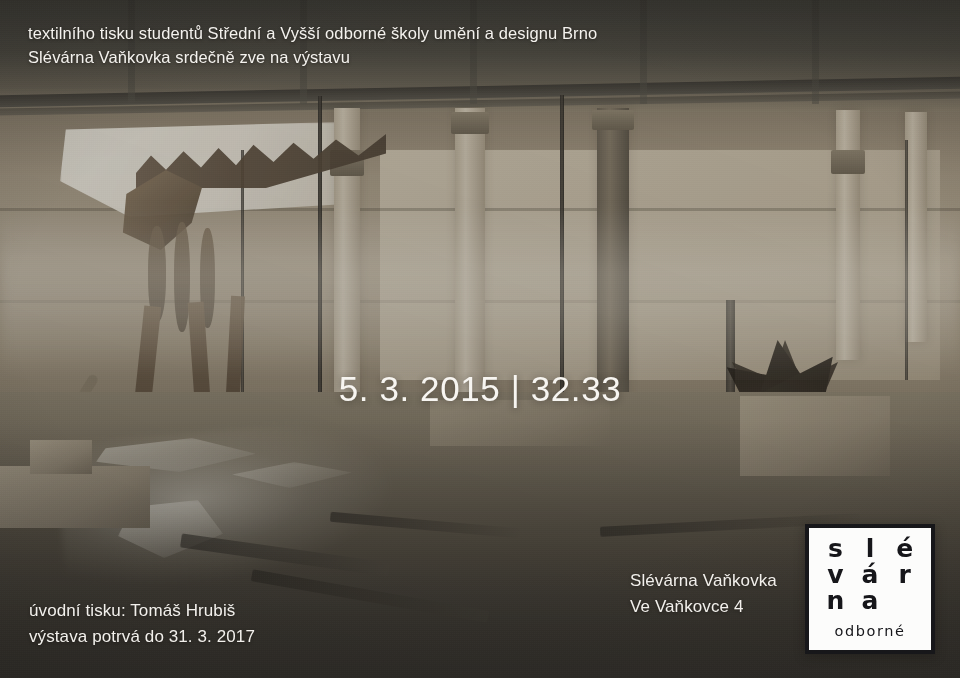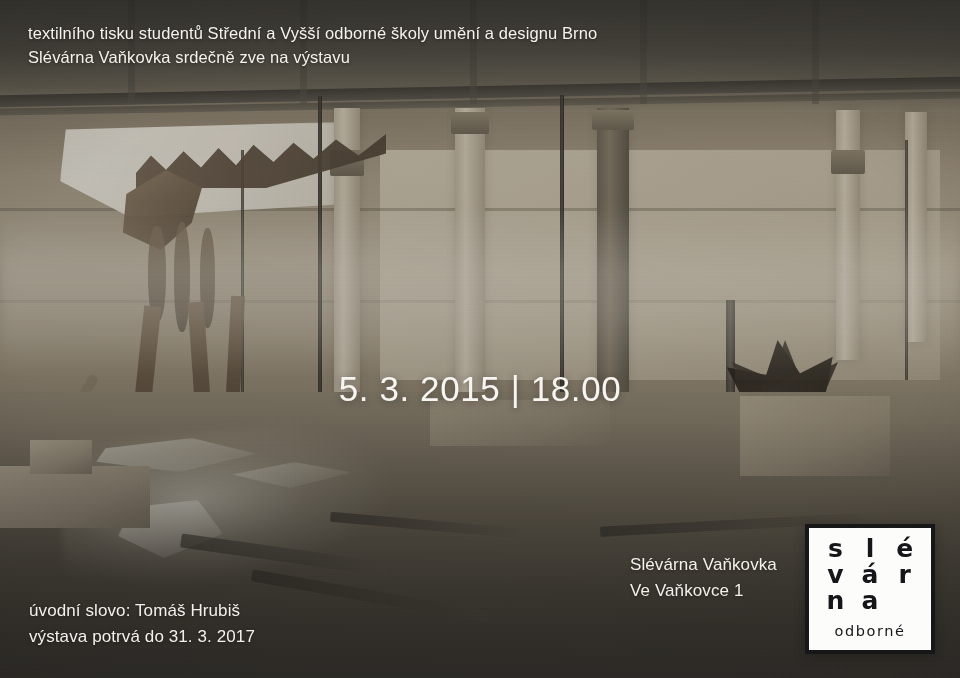--- a/index.html
+++ b/index.html
@@ -265,21 +265,21 @@
     color:#f2f0ec;
     font-size:17px;
     line-height:26px;
     font-weight:400;
     letter-spacing:.1px;
     text-shadow:0 1px 3px rgba(25,22,18,.5);
     white-space:nowrap;
   }
 
   .address{
-    position:absolute;left:630px;top:552px;
+    position:absolute;left:630px;top:568px;
     color:#f2f0ec;
     font-size:17px;
     line-height:26px;
     font-weight:400;
     letter-spacing:.1px;
     text-shadow:0 1px 3px rgba(25,22,18,.5);
     white-space:nowrap;
   }
 
   
@@ -423,30 +423,30 @@
   </div>
 
   <div class="overlay">
 
     <div class="invite">
       <div>textilního tisku studentů Střední a Vyšší odborné školy umění a designu Brno</div>
       <div>Slévárna Vaňkovka srdečně zve na výstavu</div>
     </div>
 
 
-    <div class="datetime">5. 3. 2015 | 18.00</div>
+    <div class="datetime">5. 3. 2015 | 32.33</div>
 
     <div class="foot-left">
-      <div>úvodní slovo: Tomáš Hrubiš</div>
+      <div>úvodní tisku: Tomáš Hrubiš</div>
       <div>výstava potrvá do 31. 3. 2017</div>
     </div>
 
     <div class="address">
       <div>Slévárna Vaňkovka</div>
-      <div>Ve Vaňkovce 1</div>
+      <div>Ve Vaňkovce 4</div>
     </div>
 
     <div class="logo">
       <div class="logo-grid">
         <span>s</span>
         <span>l</span>
         <span>é</span>
         <span>v</span>
         <span>á</span>
         <span>r</span>

